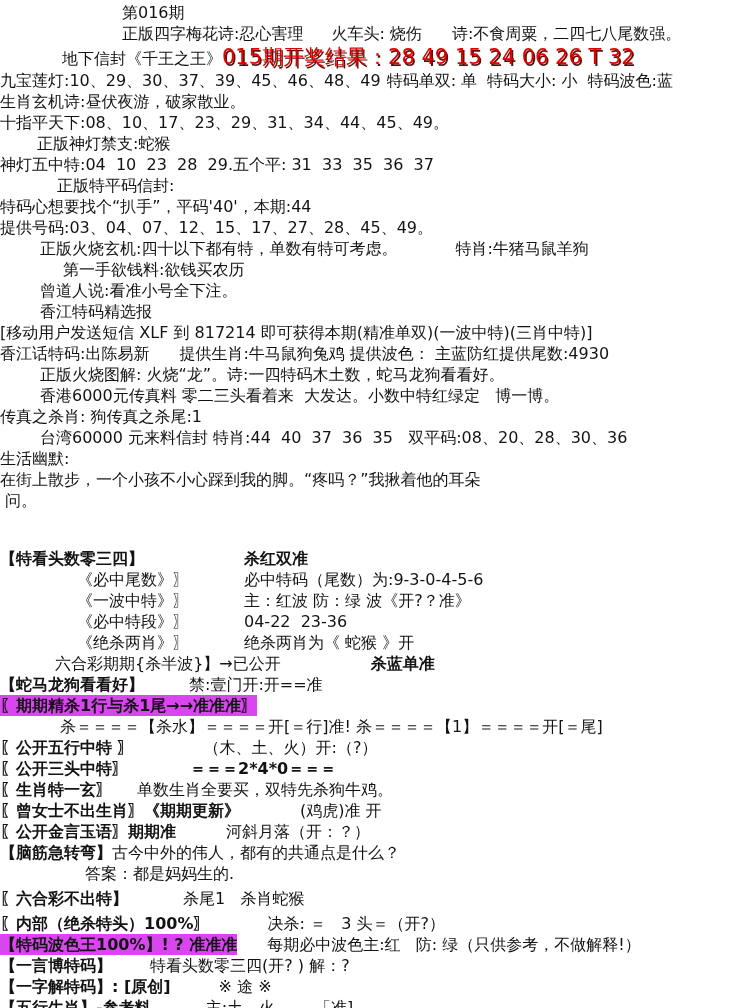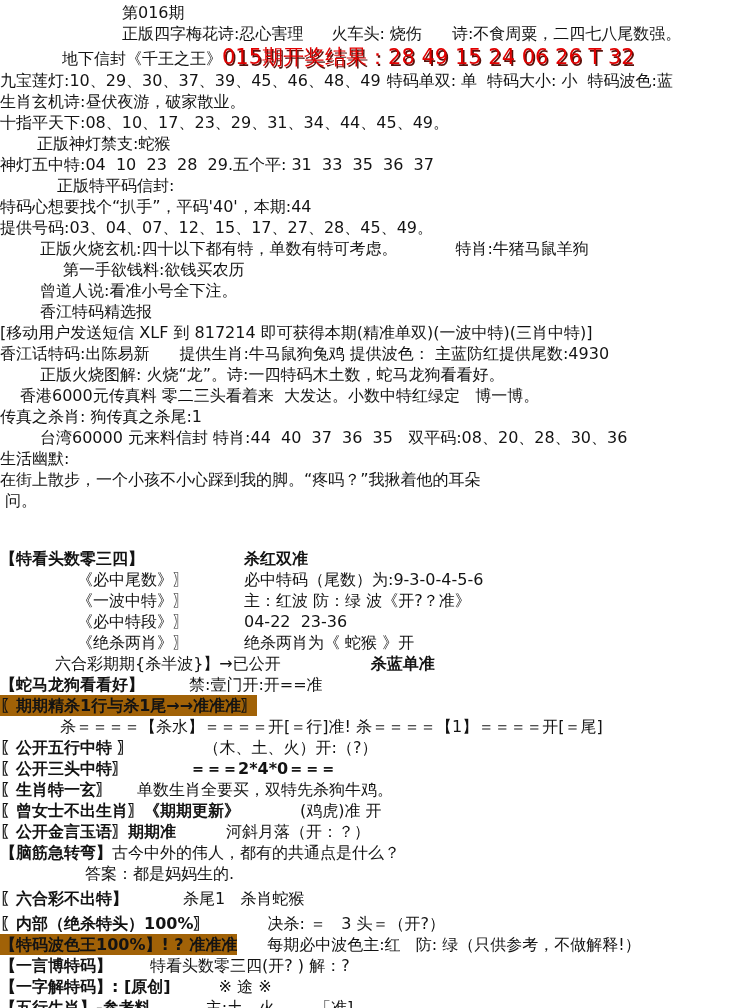--- a/index.html
+++ b/index.html
@@ -10,21 +10,21 @@
   }
   .sheet{width:748px;height:1008px;position:relative;padding-top:2px;box-sizing:border-box;}
   .ln{white-space:pre;line-height:21px;height:21px;overflow:hidden;}
   .ln.tall{height:26px;line-height:26px;}
   .b{font-weight:bold;}
   .red{
     color:#e10000;font-weight:normal;font-size:21px;
     text-shadow:1.5px 1.5px 0 #57100a;
     letter-spacing:0px;
   }
-  .hl{background:#a16207;}
+  .hl{background:#d946ef;}
   .gap-after{margin-bottom:37px;}
   .sm-gap-after{margin-bottom:4px;}
   span{display:inline-block;vertical-align:baseline;}
 </style>
 </head>
 <body>
 
 <div class="sheet">
 
   <div class="ln" style="padding-left:122px"><span>第016期</span></div>
@@ -56,21 +56,21 @@
   <div class="ln" style="padding-left:40px"><span>曾道人说:看准小号全下注。</span></div>
 
   <div class="ln" style="padding-left:40px"><span>香江特码精选报</span></div>
 
   <div class="ln"><span>[移动用户发送短信 XLF 到 817214 即可获得本期(精准单双)(一波中特)(三肖中特)]</span></div>
 
   <div class="ln"><span>香江话特码:出陈易新</span><span style="margin-left:30px">提供生肖:牛马鼠狗兔鸡 提供波色： 主蓝防红提供尾数:4930</span></div>
 
   <div class="ln" style="padding-left:40px"><span>正版火烧图解: 火烧“龙”。诗:一四特码木土数，蛇马龙狗看看好。</span></div>
 
-  <div class="ln" style="padding-left:20px"><span>香港6000元传真料 零二三头看着来  大发达。小数中特红绿定   博一博。</span></div>
+  <div class="ln" style="padding-left:40px"><span>香港6000元传真料 零二三头看着来  大发达。小数中特红绿定   博一博。</span></div>
 
   <div class="ln"><span>传真之杀肖: 狗传真之杀尾:1</span></div>
 
   <div class="ln" style="padding-left:40px"><span>台湾60000 元来料信封 特肖:44  40  37  36  35   双平码:08、20、28、30、36</span></div>
 
   <div class="ln"><span>生活幽默:</span></div>
 
   <div class="ln" style=""><span>在街上散步，一个小孩不小心踩到我的脚。“疼吗？”我揪着他的耳朵</span></div>
 
   <div class="ln gap-after" style="padding-left:5px"><span>问。</span></div>

